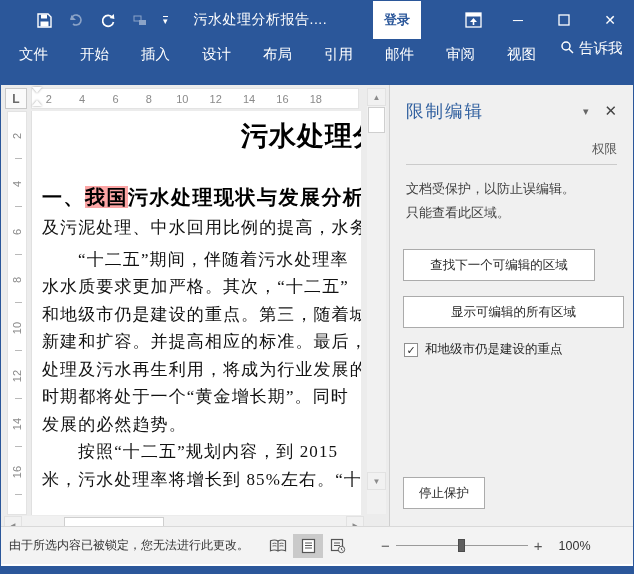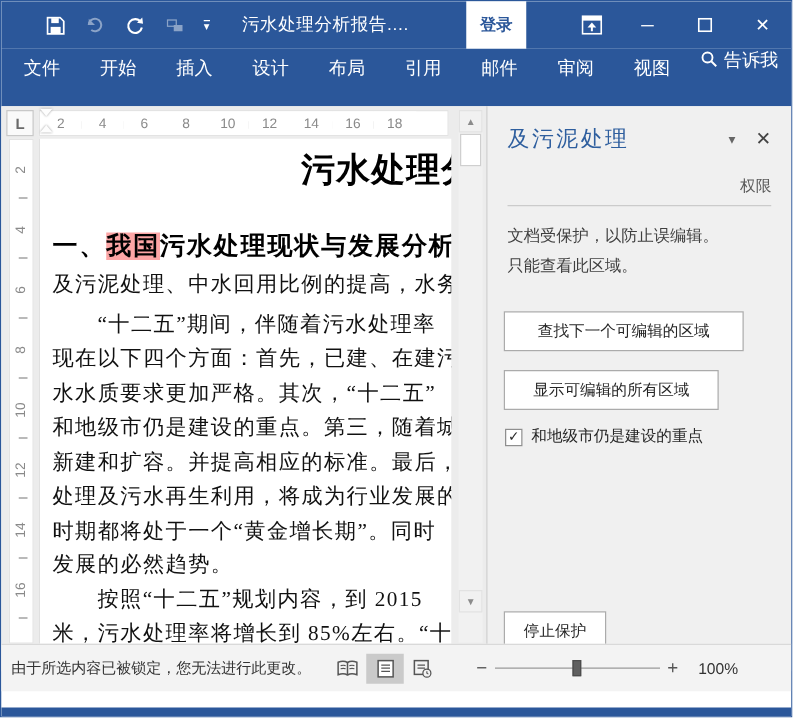--- a/index.html
+++ b/index.html
@@ -62,27 +62,27 @@
   
   .panel { position:absolute; left:388px; right:0; top:0; height:452px; background:#f0f0f0; border-left:1px solid #cfcfcf; }
   .panel-header { display:flex; align-items:center; margin:14px 14px 0 16px; }
   .panel-title { color:#2e5e9e; font-size:17.5px; letter-spacing:2px; }
   .panel-caret { margin-left:auto; color:#666; font-size:11px; padding:0 14px; }
   .panel-close { color:#444; font-size:15px; padding:0 2px; }
   .panel-section { margin:18px 16px 0; font-size:12.5px; color:#595959; padding-bottom:6px; border-bottom:1px solid #cbcbcb;text-align:right; }
   .panel-text { margin:12px 16px 0; font-size:13px; color:#3f3f3f; line-height:24px; }
   .panel-btn { position:absolute; left:13px; background:#fff; border:1px solid #ababab; font-size:12.5px; color:#262626; text-align:center; line-height:30px; height:32px; cursor:default; }
   .btn-find { top:164px; width:192px; }
-  .btn-show { top:211px; width:172px; }
-  .btn-stop { top:404px; width:82px; }
+  .btn-show { top:211px; width:221px; }
+  .btn-stop { top:392px; width:82px; }
   .check-row { position:absolute; left:14px; top:256px; display:flex; align-items:center; gap:7px; font-size:12.5px; color:#262626; }
   .checkbox { width:14px; height:14px; background:#fff; border:1px solid #8f8f8f; display:flex; align-items:center; justify-content:center; font-size:11px; color:#2b2b2b; line-height:14px; }
 
   
-  .statusbar { position:absolute; left:0; right:0; bottom:20px; height:38px; background:#f3f3f3; border-top:1px solid #d9d9d9; display:flex; align-items:center; font-size:12px; color:#333; }
+  .statusbar { position:absolute; left:0; right:0; bottom:9px; height:38px; background:#f3f3f3; border-top:1px solid #d9d9d9; display:flex; align-items:center; font-size:12px; color:#333; }
   .status-msg { margin-left:8px; white-space:nowrap; }
   .view-group { display:flex; align-items:center; margin-left:14px; }
   .view-btn { width:30px; height:24px; display:flex; align-items:center; justify-content:center; }
   .view-btn.selected { background:#cacaca; }
   .zoom-group { display:flex; align-items:center; margin-left:22px; }
   .zoom-minus,.zoom-plus { color:#555; font-size:15px; padding:0 6px; }
   .zoom-track { position:relative; width:132px; height:1px; background:#9a9a9a; }
   .zoom-thumb { position:absolute; left:62px; top:-6px; width:7px; height:13px; background:#5f5f5f; border:1px solid #4c4c4c; }
   .zoom-label { margin-left:10px; font-size:12.5px; color:#333; width:44px; }
   .bottom-strip { position:absolute; left:0; right:0; bottom:0; height:7px; background:#2b579a; }
@@ -196,21 +196,20 @@
         <span class="num">16</span>
         <span class="num">18</span>
       </div>
 
       <div class="page">
         <div class="page-inner">
           <div class="dtitle">污水处理分析报告</div>
           <div class="dheading"><span>一、</span><span class="hl">我国</span><span>污水处理现状与发展分析</span></div>
           <div class="dline">及污泥处理、中水回用比例的提高，水务</div>
           <div class="dline indent para-gap">“十二五”期间，伴随着污水处理率</div>
-          <div class="dline">现在以下四个方面：首先，已建、在建污</div>
           <div class="dline">水水质要求更加严格。其次，“十二五”</div>
           <div class="dline">和地级市仍是建设的重点。第三，随着城</div>
           <div class="dline">新建和扩容。并提高相应的标准。最后，</div>
           <div class="dline">处理及污水再生利用，将成为行业发展的</div>
           <div class="dline">时期都将处于一个“黄金增长期”。同时</div>
           <div class="dline">发展的必然趋势。</div>
           <div class="dline indent">按照“十二五”规划内容，到 2015</div>
           <div class="dline">米，污水处理率将增长到 85%左右。“十</div>
 
         </div>
@@ -224,21 +223,21 @@
 
       <div class="h-scroll">
         <div class="h-arrow" style="left:0;">◄</div>
         <div class="h-thumb"></div>
         <div class="h-arrow" style="right:0;">►</div>
       </div>
     </div>
 
     <div class="panel">
       <div class="panel-header">
-        <span class="panel-title">及污泥处理</span>
+        <span class="panel-title">限制编辑</span>
         <span class="panel-caret">▾</span>
         <span class="panel-close">✕</span>
       </div>
       <div class="panel-section">权限</div>
       <div class="panel-text">
         <div>文档受保护，以防止误编辑。</div>
         <div>只能查看此区域。</div>
       </div>
       <div class="panel-btn btn-find">查找下一个可编辑的区域</div>
       <div class="panel-btn btn-show">显示可编辑的所有区域</div>

